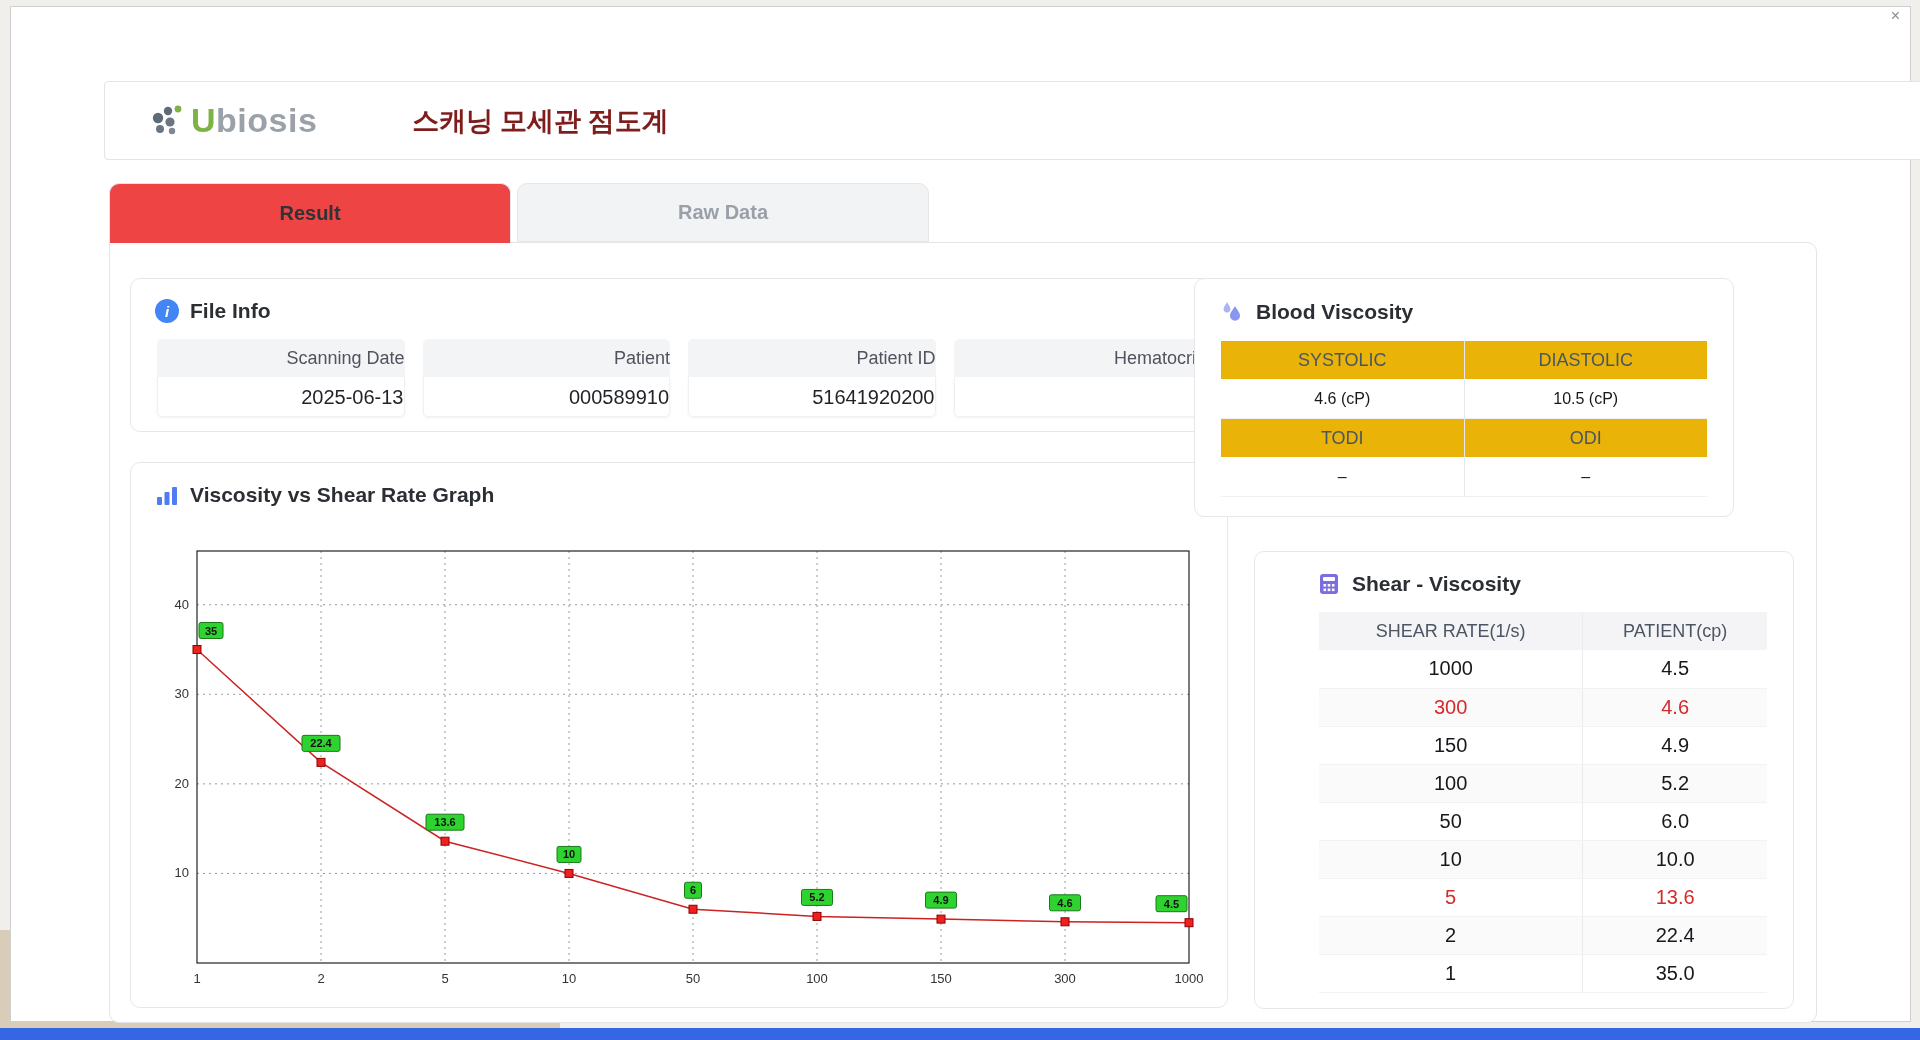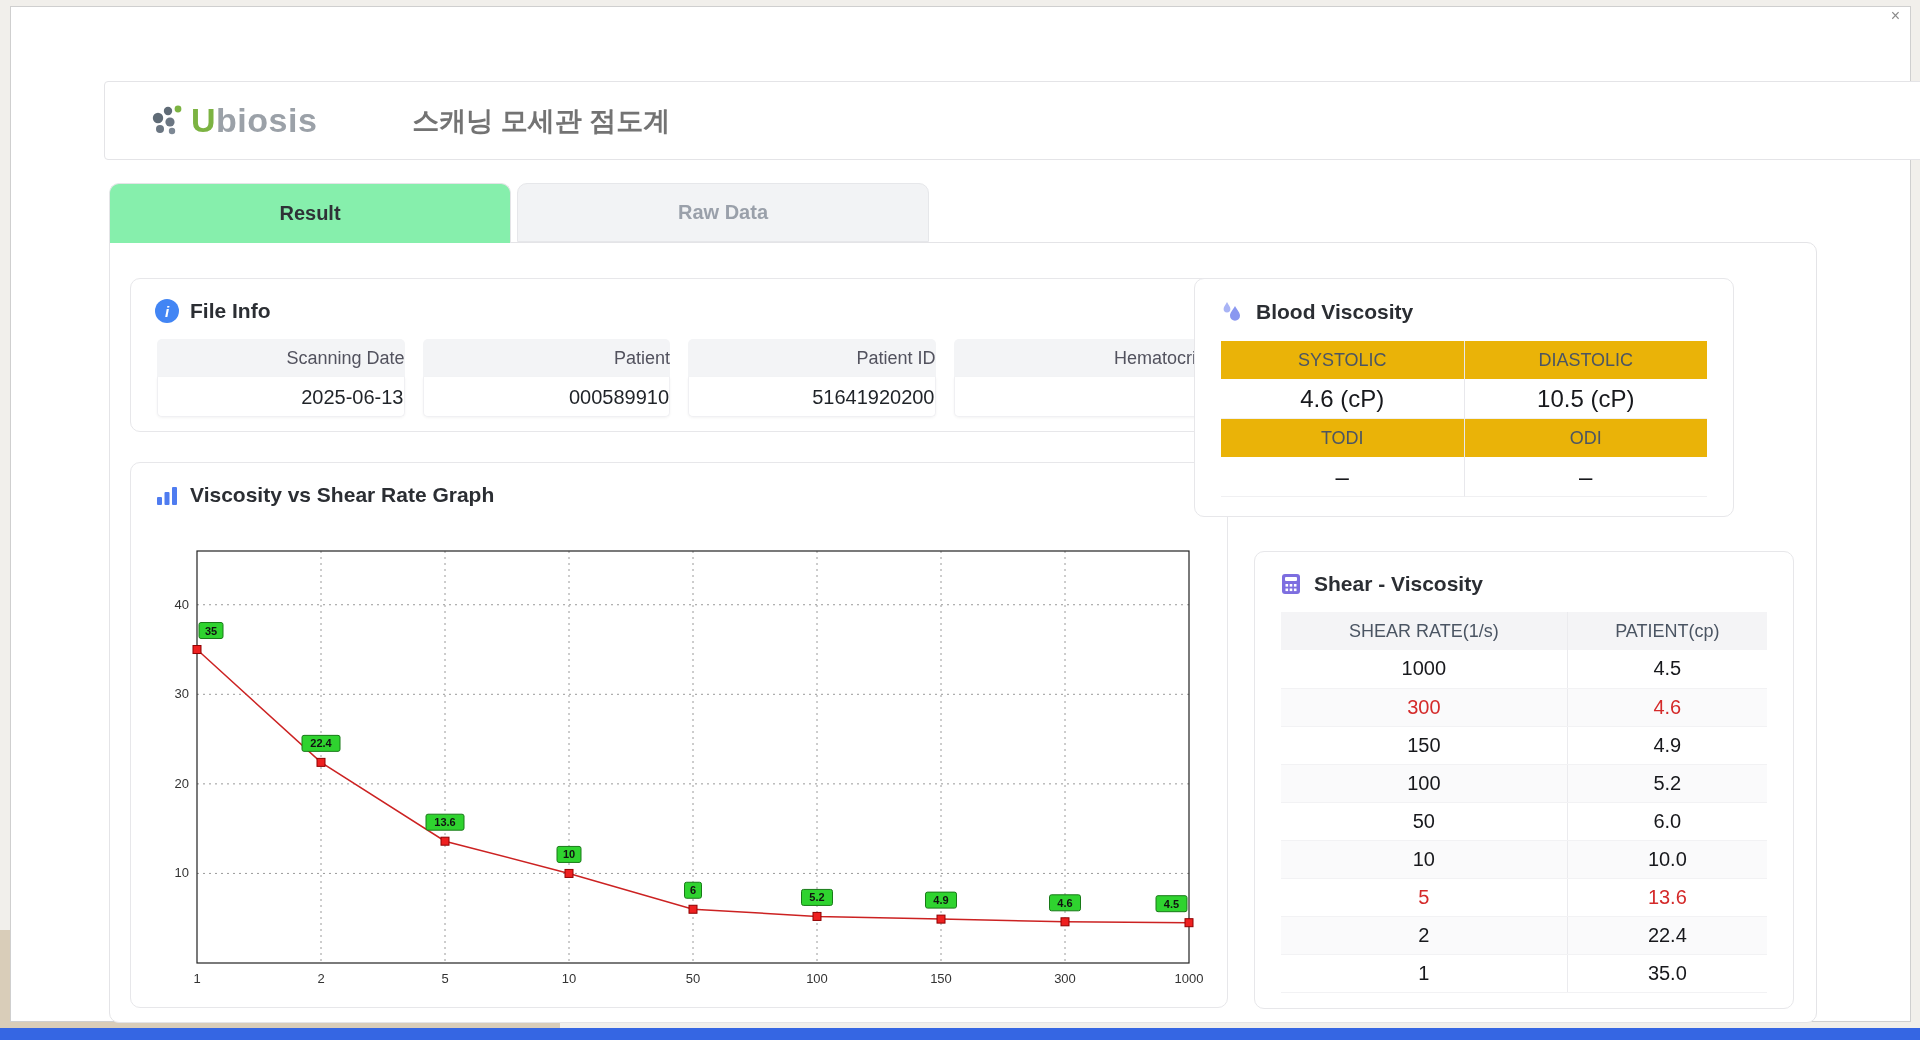--- a/index.html
+++ b/index.html
@@ -23,48 +23,48 @@
   
   .header-card {
     position:absolute; left:93px; top:74px; width:1880px; height:79px;
     border:1px solid #e4e4e7; border-radius:4px; background:#fff;
     display:flex; align-items:center;
   }
   .logo { margin-left:42px; display:flex; align-items:center; }
   .logo-mark { width:40px; height:40px; margin-right:4px; }
   .logo-text { font-size:34px; font-weight:700; letter-spacing:0.5px; color:#9ba1a8; }
   .logo-text .lg-first { color:#7cb342; }
-  .header-title { margin-left:95px; font-size:27px; font-weight:700; color:#737373; }
+  .header-title { margin-left:95px; font-size:27px; font-weight:700; color:#7f1d1d;font-family:Liberation Serif, serif; }
 
   
   .tab {
     position:absolute; display:flex; align-items:center; justify-content:center;
     font-size:20px; font-weight:700; border-radius:10px 10px 0 0; cursor:pointer;
   }
   .tab-result {
     left:98px; top:176px; width:402px; height:60px;
-    background:#86efac; border:1px solid #e4e4e7; border-bottom:none;
+    background:#ef4444; border:1px solid #e4e4e7; border-bottom:none;
     color:#2f3237; z-index:3;
   }
   .tab-raw {
     left:506px; top:176px; width:412px; height:59px;
     background:#f2f3f5; border:1px solid #e6e7ea;
     color:#9aa0aa; z-index:1;
   }
 
   
   .panel {
     position:absolute; left:98px; top:235px; width:1708px; height:781px;
     border:1px solid #e4e4e7; border-radius:0 10px 10px 10px; background:#fff; z-index:2;
   }
   .card { position:absolute; border:1px solid #e7e7ea; border-radius:10px; background:#fff; }
   .file-info-card { left:20px; top:35px; width:1098px; height:154px; }
   .graph-card     { left:20px; top:219px; width:1098px; height:546px; }
   .blood-card     { left:1076px; top:35px; width:540px; height:239px;margin-left:8px; }
-  .shear-card     { left:1144px; top:308px; width:540px; height:458px; }
+  .shear-card     { left:1144px; top:308px; width:540px; height:458px;padding-left:38px; }
 
   .card-title {
     display:flex; align-items:center; gap:11px;
     margin:20px 0 0 24px; font-size:21px; font-weight:700; color:#2b2e33;
   }
   .icon-circle-info {
     width:24px; height:24px; border-radius:50%; background:#4285f4;
     color:#fff; font-size:15px; font-weight:700; font-style:italic;
     display:flex; align-items:center; justify-content:center; flex:0 0 auto;
   }
@@ -81,21 +81,21 @@
     border:1px solid #f0f0f3; border-top:none; border-radius:0 0 5px 5px;
     background:#fff; box-shadow:0 1px 3px rgba(0,0,0,.05);padding-left:16px;
   }
 
   
   .bv-table { margin:16px 26px 0 26px; }
   .bv-row { display:flex; }
   .bv-cell { flex:1; text-align:center; }
   .bv-cell + .bv-cell { border-left:1px solid #e8e8ec; }
   .bv-head { height:38px; line-height:38px; background:#eab308; color:#4b5563; font-size:18px; }
-  .bv-val  { height:40px; line-height:40px; font-size:24px; color:#17181c; border-bottom:1px solid #f0f0f2; }
+  .bv-val  { height:40px; line-height:40px; font-size:16px; color:#17181c; border-bottom:1px solid #f0f0f2; }
 
   
   .sv-table { margin:16px 26px 0 26px; width:calc(100% - 52px); border-collapse:collapse; }
   .sv-table th {
     height:38px; background:#f4f4f6; color:#4b5563; font-size:18px; font-weight:400; text-align:center;
   }
   .sv-table th + th, .sv-table td + td { border-left:1px solid #ebebee; }
   .sv-table td {
     height:38px; font-size:20px; color:#17181c; text-align:center;
     border-bottom:1px solid #f2f2f4;

